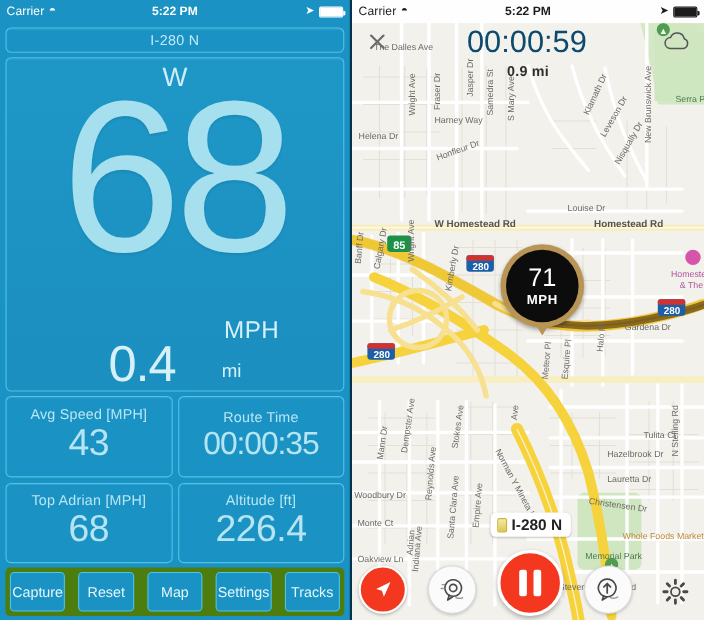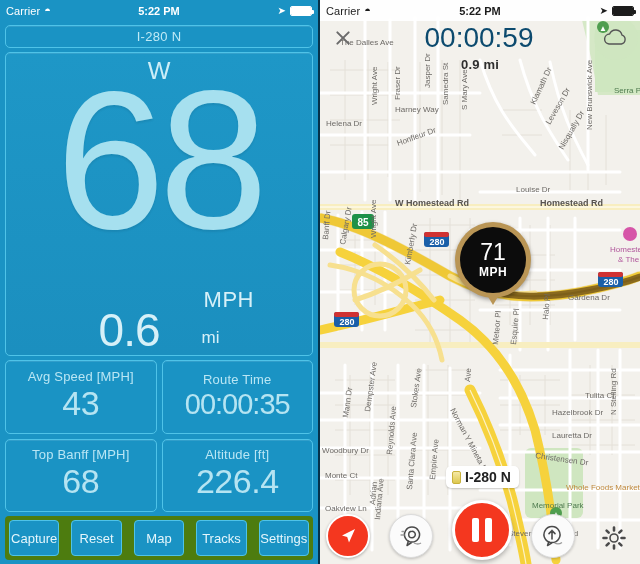--- a/index.html
+++ b/index.html
@@ -278,50 +278,50 @@
 
       <div class="card road-banner">
         <span>I-280 N</span>
       </div>
 
       <div class="card speed-panel">
         <div class="heading-letter">W</div>
         <div class="big-speed">68</div>
         <div class="speed-unit">MPH</div>
         <div class="dist-row">
-          <span class="dist-val">0.6</span>
+          <span class="dist-val">0.4</span>
           <span class="dist-unit">mi</span>
         </div>
       </div>
 
       <div class="stats-grid">
         <div class="card stat-card">
           <div class="stat-label">Avg Speed [MPH]</div>
           <div class="stat-value">43</div>
         </div>
         <div class="card stat-card">
           <div class="stat-label">Route Time</div>
           <div class="stat-value time">00:00:35</div>
         </div>
         <div class="card stat-card">
-          <div class="stat-label">Top Banff [MPH]</div>
+          <div class="stat-label">Top Adrian [MPH]</div>
           <div class="stat-value">68</div>
         </div>
         <div class="card stat-card">
           <div class="stat-label">Altitude [ft]</div>
           <div class="stat-value">226.4</div>
         </div>
       </div>
 
       <div class="toolbar">
         <div class="tool-btn">Capture</div>
         <div class="tool-btn">Reset</div>
         <div class="tool-btn">Map</div>
+        <div class="tool-btn">Settings</div>
         <div class="tool-btn">Tracks</div>
-        <div class="tool-btn">Settings</div>
       </div>
 
     </div>
   </div>
 
   <div class="phone-right">
 
     <div class="map">
       <svg viewBox="0 0 320 564" preserveAspectRatio="none">
         <rect x="0" y="0" width="320" height="564" fill="#f3f1ec"></rect>

